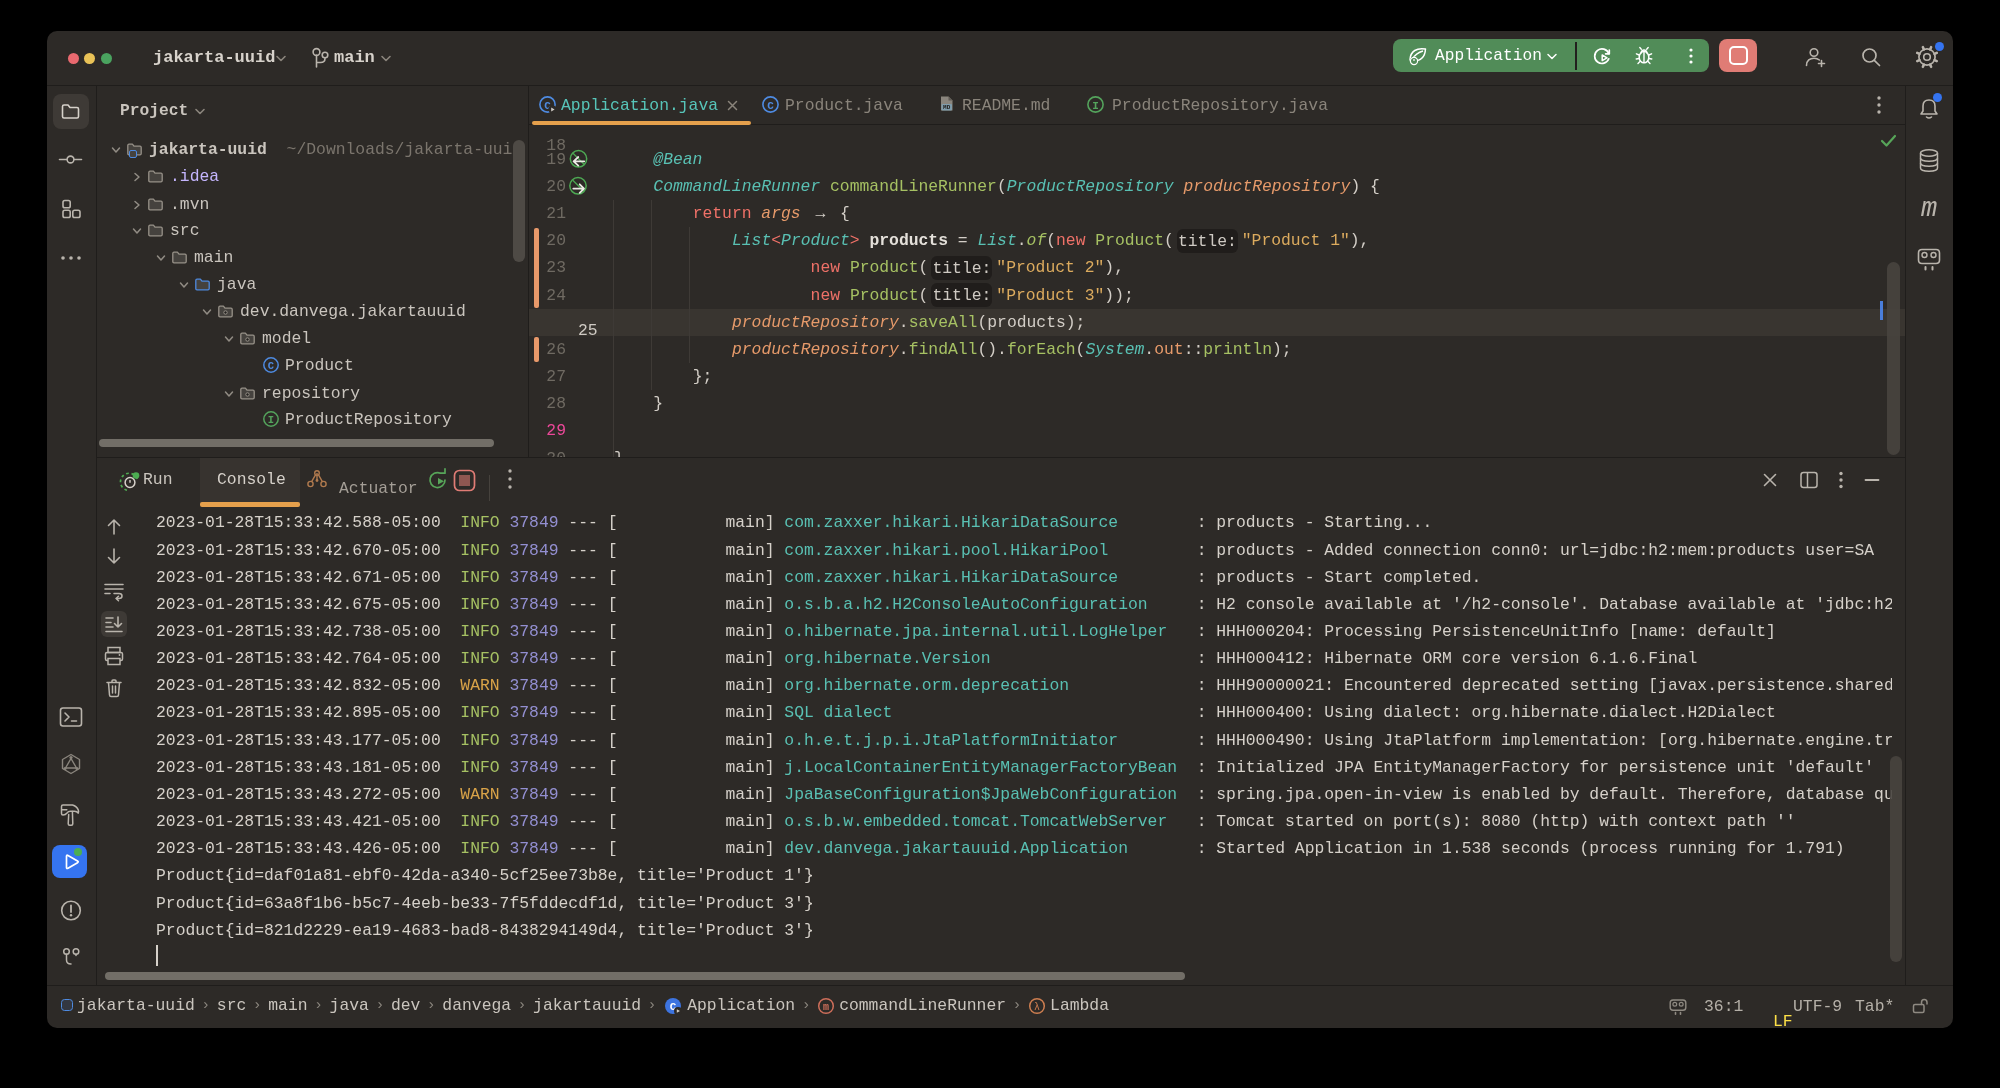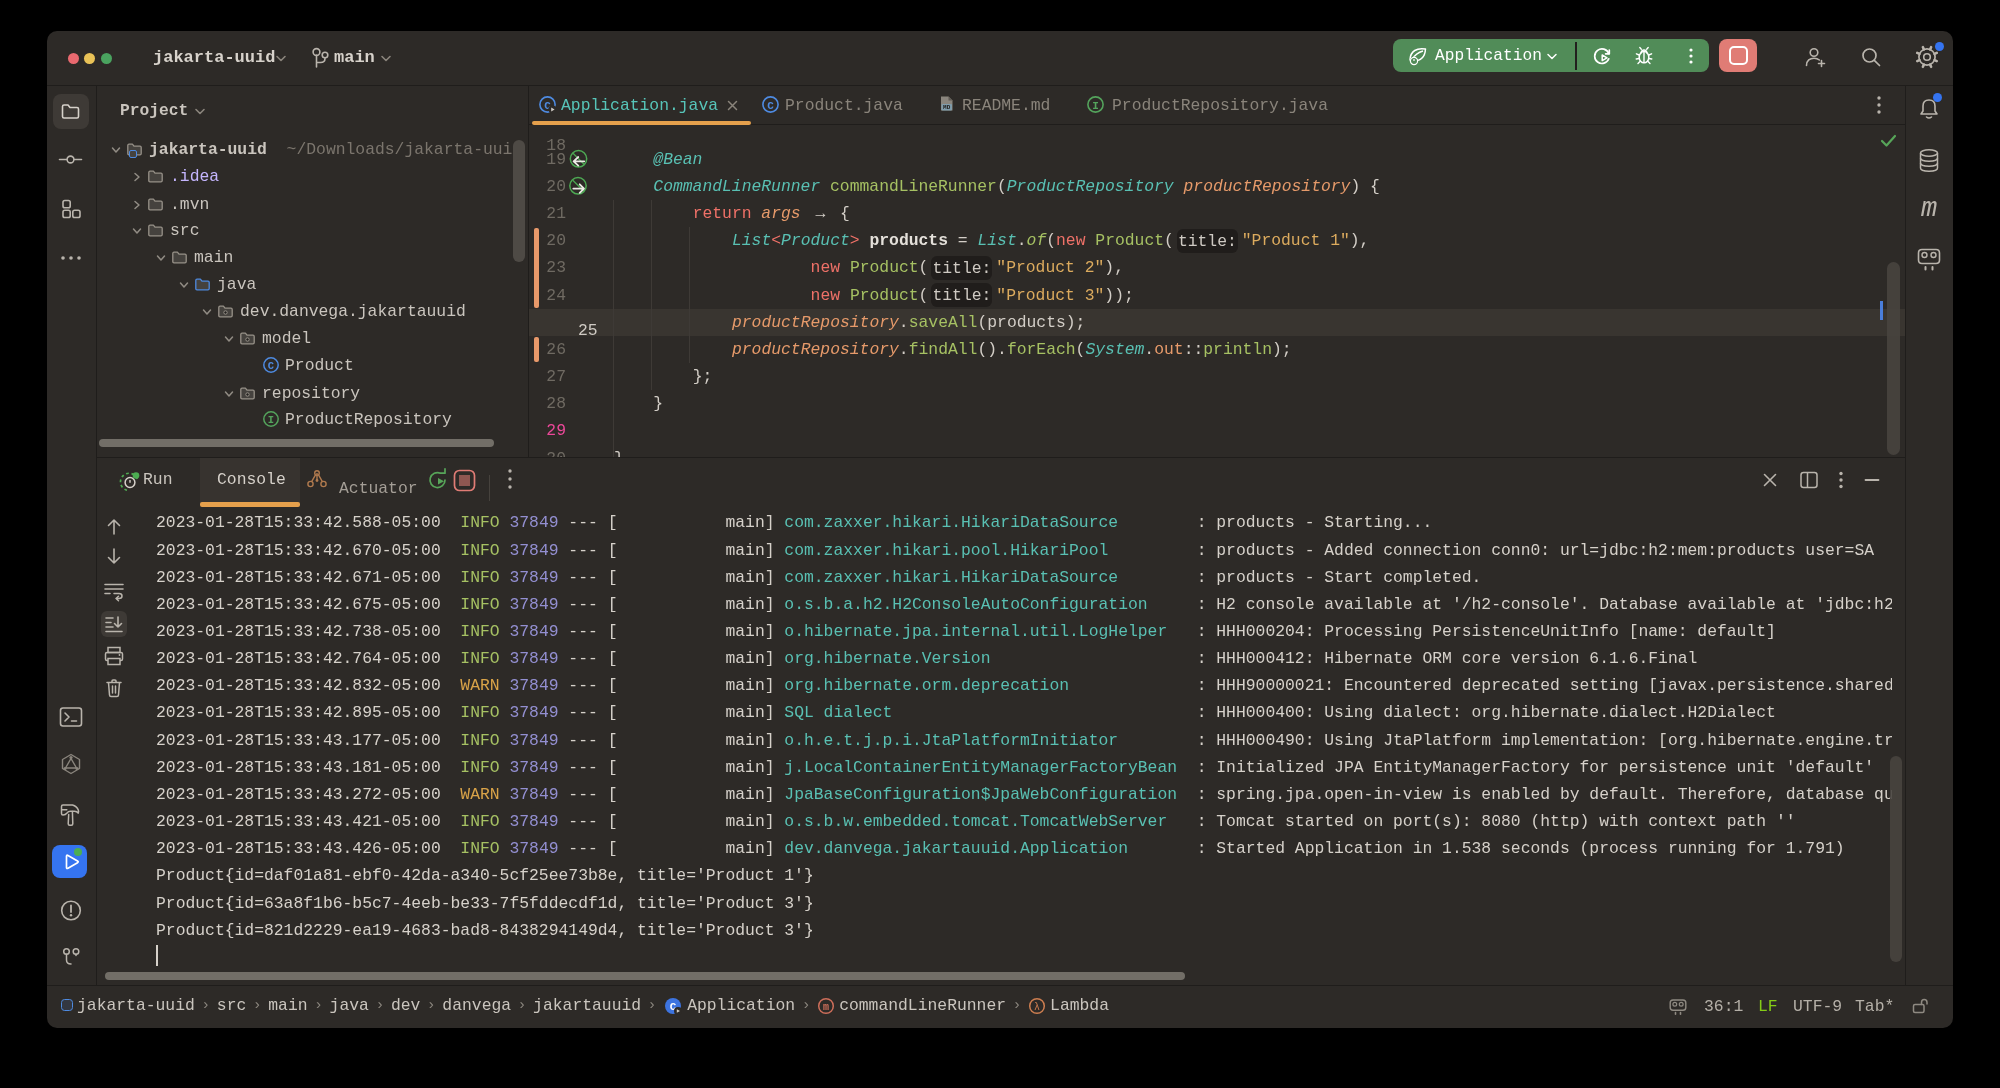--- a/index.html
+++ b/index.html
@@ -406,19 +406,19 @@
         <circle cx="9" cy="9" r="7.3" stroke="#cd7e50" stroke-width="1.5"></circle>
         <text x="9" y="13" font-family="Liberation Mono" font-size="10" fill="#cd7e50" text-anchor="middle">λ</text>
       </svg><span style="color:#cac5be;">Lambda</span></div>
     <svg style="position:absolute;left:1620px;top:965px" width="22" height="21" viewBox="0 0 22 21" fill="none">
       <path d="M6 4 H16 Q18.8 4 18.8 6.8 V11.5 Q18.8 14.3 16 14.3 H6 Q3.2 14.3 3.2 11.5 V6.8 Q3.2 4 6 4 Z" stroke="#8f8a82" stroke-width="1.4"></path>
       <circle cx="7.8" cy="8.2" r="1.9" stroke="#8f8a82" stroke-width="1.2"></circle>
       <circle cx="14.2" cy="8.2" r="1.9" stroke="#8f8a82" stroke-width="1.2"></circle>
       <path d="M8.5 16.5 V18.3 M13.5 16.5 V18.3" stroke="#8f8a82" stroke-width="1.6" stroke-linecap="round" stroke-linejoin="round"></path>
     </svg>
     <pre style="position:absolute;left:1657px;top:962px;margin:0;font:normal 16.38px/27.15px 'Liberation Mono',monospace;color:#b5b0a8;">36:1</pre>
-    <pre style="position:absolute;left:1711px;top:962px;margin:0;font:normal 16.38px/27.15px 'Liberation Mono',monospace;color:#84cc16;">LF</pre>
+    <pre style="position:absolute;left:1711px;top:962px;margin:15px;font:normal 16.38px/27.15px 'Liberation Mono',monospace;color:#fde047;">LF</pre>
     <pre style="position:absolute;left:1746px;top:962px;margin:0;font:normal 16.38px/27.15px 'Liberation Mono',monospace;color:#b5b0a8;">UTF-9</pre>
     <pre style="position:absolute;left:1808px;top:962px;margin:0;font:normal 16.38px/27.15px 'Liberation Mono',monospace;color:#b5b0a8;">Tab*</pre>
     <svg style="position:absolute;left:1862px;top:964px" width="22" height="22" viewBox="0 0 22 22" fill="none">
       <rect x="4.5" y="9.5" width="10.5" height="8" rx="1.5" stroke="#8f8a82" stroke-width="1.5"></rect>
       <path d="M12.5 9.5 V7.5 Q12.5 4.5 15.2 4.5 Q18 4.5 18 7.5 V9" stroke="#8f8a82" stroke-width="1.5" fill="none" stroke-linecap="round" stroke-linejoin="round"></path>
     </svg>
   </div>
 </body></html>

